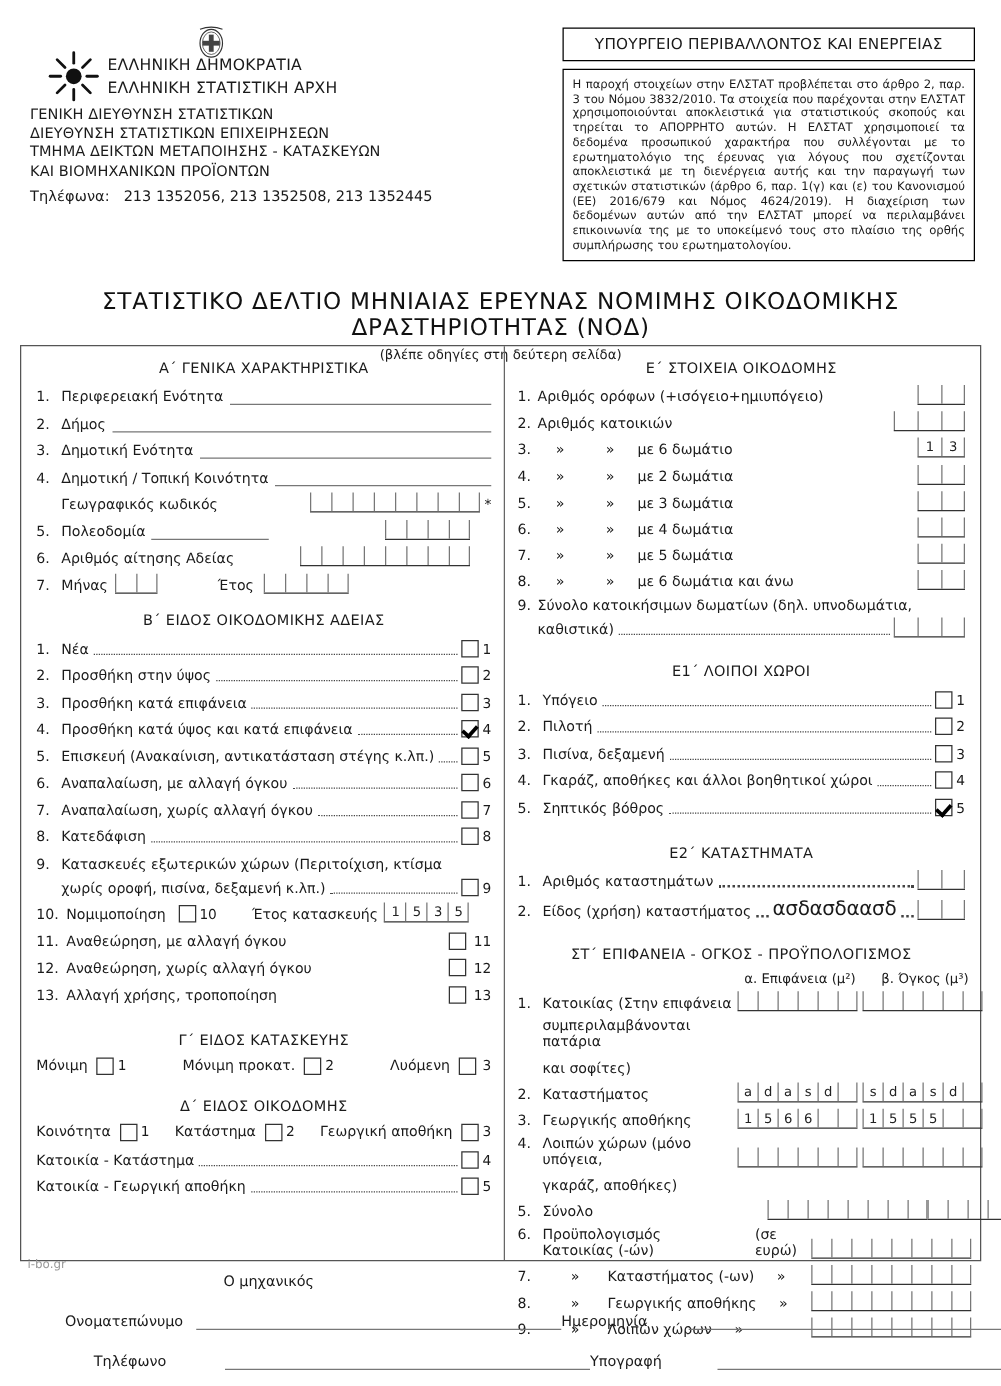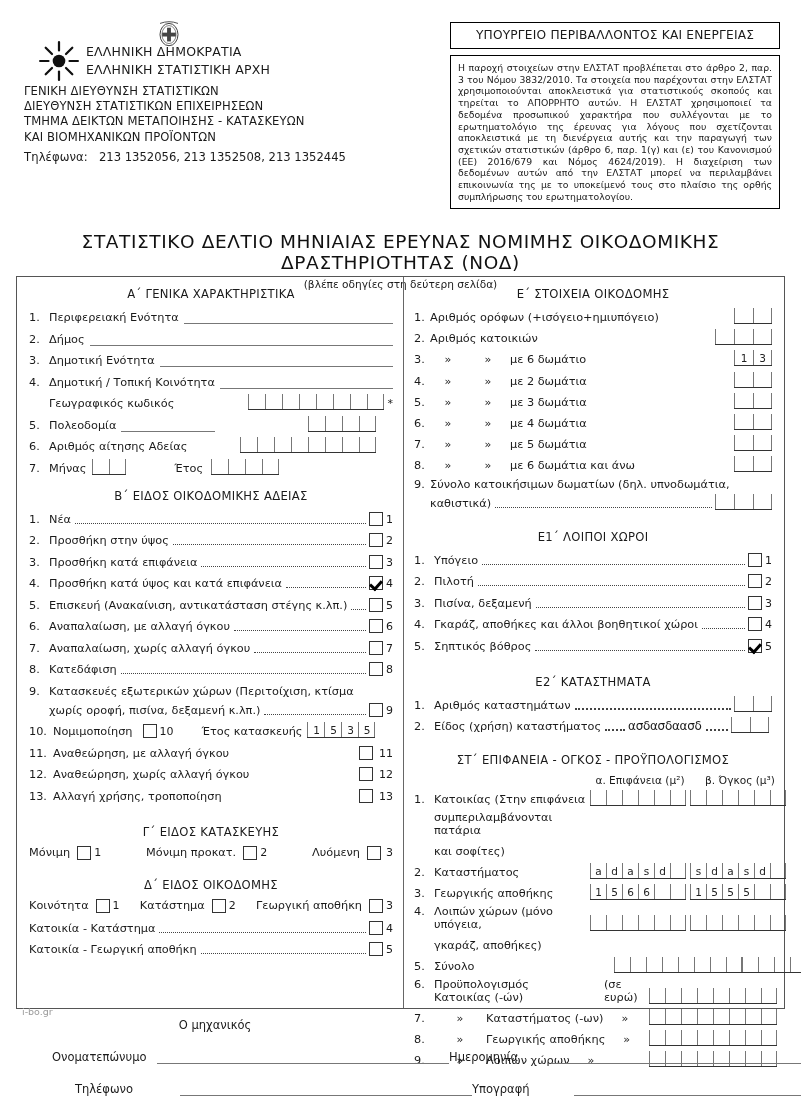--- a/index.html
+++ b/index.html
@@ -119,21 +119,21 @@
   .fcell { display:flex; align-items:flex-end; }
   .fcell .fl { width:105px; flex:none; }
   .fline { width:292px; border-bottom:1px solid #777; height:12px; }
   .fcell.right .fl { width:102px; }
   .fline2 { width:295px; border-bottom:1px solid #777; height:12px; }
   .watermark {
     position:absolute; left:22px; top:1006px; font-size:9.5px; color:#9a9a9a;
   }
   .handwrite {
     font-family:"DejaVu Sans","Liberation Sans",sans-serif;
-    font-size:12px; letter-spacing:-.3px;
+    font-size:16px; letter-spacing:-.3px;
   }
 </style>
 </head>
 <body>
 
 <div class="page">
 
   <div class="header">
     <div class="hdr-left">
       <div class="emblem-row">

